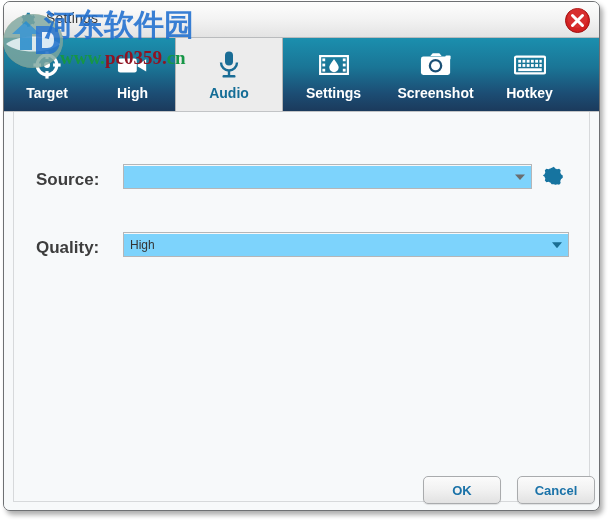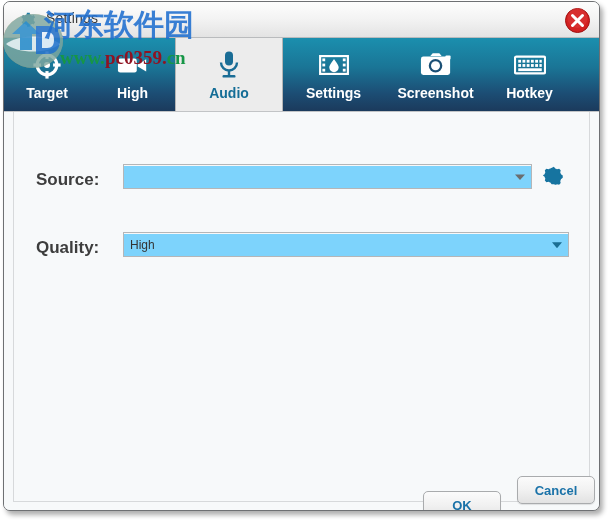--- a/index.html
+++ b/index.html
@@ -367,21 +367,21 @@
 
       <div class="combo" style="left:109px; top:120px; width:446px;">
         <span class="cval">High</span>
         <span class="carrow">
           <svg viewBox="0 0 12 8" width="12" height="8">
             <path d="M1 1.2 L11 1.2 L6 7.2 Z" fill="#1a6d92"></path>
           </svg>
         </span>
       </div>
 
-      <div class="btn" style="left:409px; top:364px;margin-top:15px;">OK</div>
+      <div class="btn" style="left:409px; top:364px;">OK</div>
       <div class="btn" style="left:503px; top:364px;">Cancel</div>
 
     </div>
   </div>
 
 </div>
 
 <div id="watermark">
   <span id="wm-logo">
     <svg viewBox="0 0 62 62" width="62" height="62">

